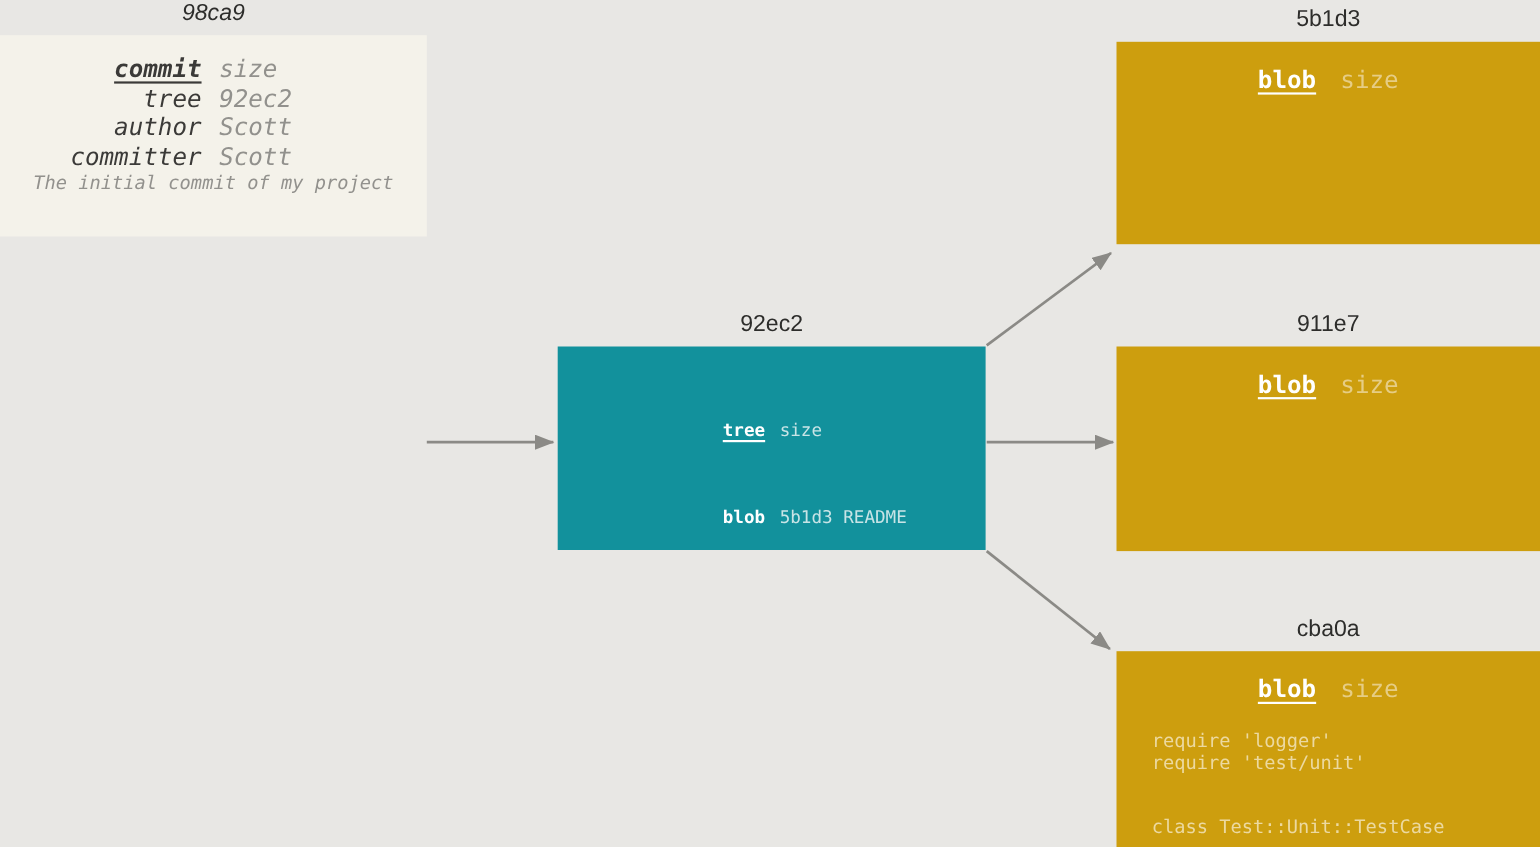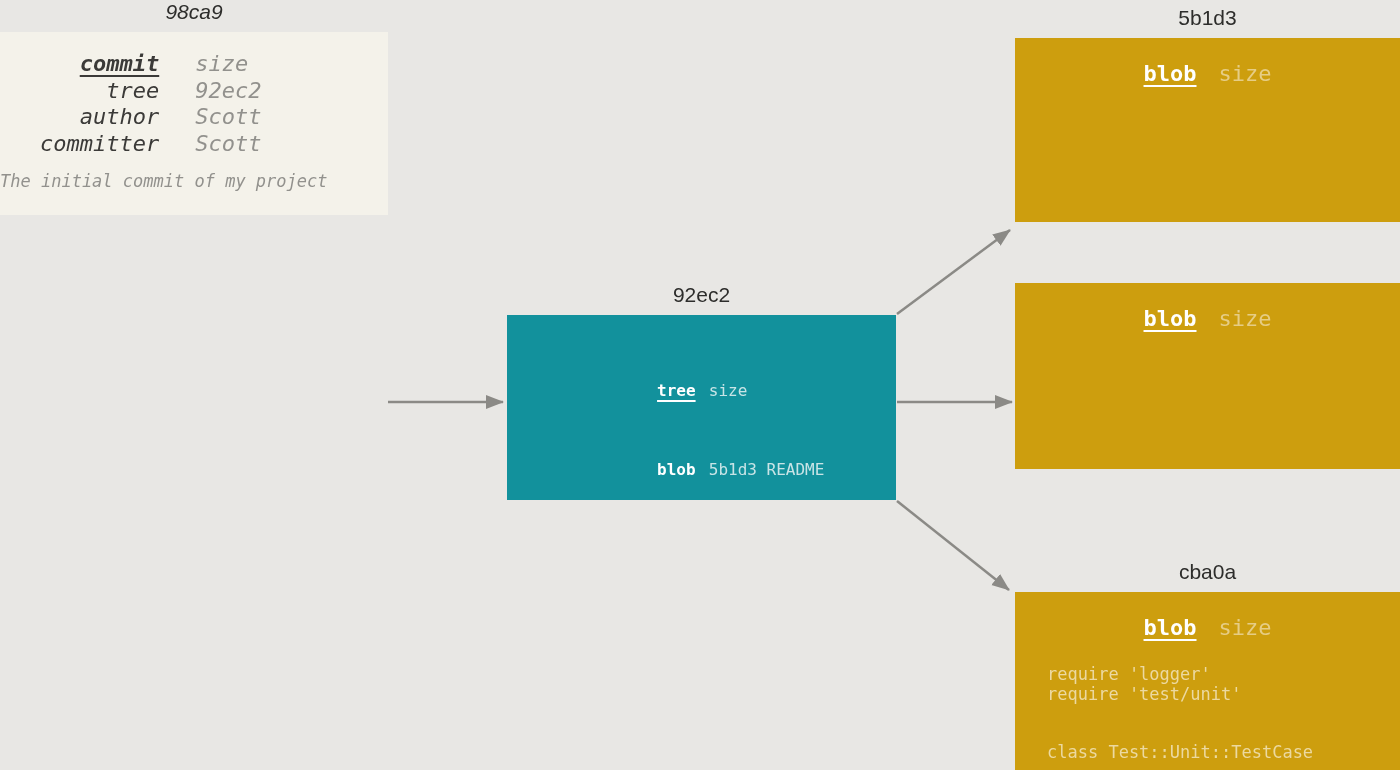--- a/index.html
+++ b/index.html
@@ -43,31 +43,30 @@
   
   .commit-obj { left: 0; top: 285; width: 388px; font-style: italic; }
   .commit-box {
     height: 183px;
     background: var(--commit-box, #f4f2ea);
     padding-top: 19px;
   }
   .commit-grid {
     display: grid;
     grid-template-columns: max-content max-content;
-    column-gap: 36px;
-    margin-left: 40px;
+    column-gap: 16px;
+    margin-left: 64px;
     font-size: 22px;
     line-height: 26.5px;
   }
   .ckey { justify-self: end; color: var(--dark-text, #3b3a38); }
   .ckey-type { font-weight: 700; color: var(--dark-text, #3b3a38); }
   .cval { color: var(--gray-text, #92918d); }
   .commit-msg {
-    margin-top: 14px;
-    text-align: left;
+    text-align: center;
     font-size: 17px;
     line-height: 20px;
     color: var(--gray-text, #92918d);
   }
 
   
   .tree-obj { left: 507px; top: 283px; width: 389px; }
   .tree-box {
     height: 185px;
     background: var(--tree-box, #12919c);
@@ -157,20 +156,21 @@
     <div class="obj-label">5b1d3</div>
     <div class="box blob-box">
       <div class="blob-head">
         <span class="bh-type u">blob</span>
         <span class="bh-size">size</span>
       </div>
     </div>
   </div>
 
   <div class="obj blob-obj blob-b">
+    <div class="obj-label">911e7</div>
     <div class="box blob-box">
       <div class="blob-head">
         <span class="bh-type u">blob</span>
         <span class="bh-size">size</span>
       </div>
     </div>
   </div>
 
   <div class="obj blob-obj blob-c">
     <div class="obj-label">cba0a</div>

